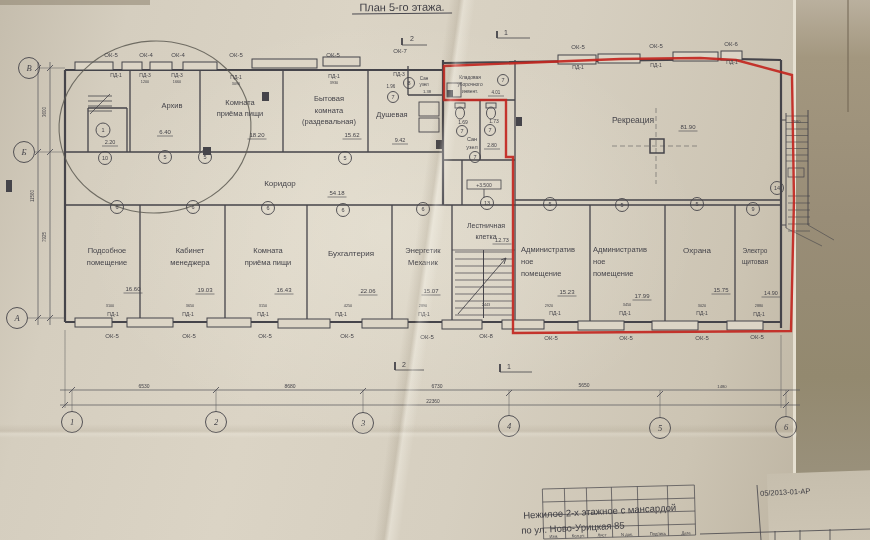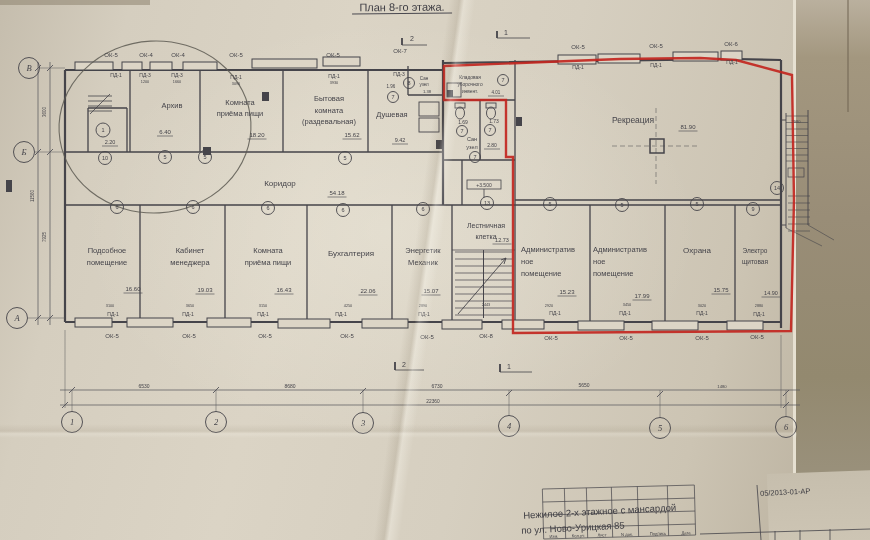--- a/index.html
+++ b/index.html
@@ -357,21 +357,21 @@
         <text x="363" y="426" font-size="8.5" text-anchor="middle" class="ax">3</text>
         <circle cx="509" cy="426" r="10.5" stroke="#45444a" stroke-width="0.9" fill="none"></circle>
         <text x="509" y="429" font-size="8.5" text-anchor="middle" class="ax">4</text>
         <circle cx="660" cy="428" r="10.5" stroke="#45444a" stroke-width="0.9" fill="none"></circle>
         <text x="660" y="431" font-size="8.5" text-anchor="middle" class="ax">5</text>
         <circle cx="786" cy="427" r="10.5" stroke="#45444a" stroke-width="0.9" fill="none"></circle>
         <text x="786" y="430" font-size="8.5" text-anchor="middle" class="ax">6</text>
       </g>
   </svg>
 
-  <div class="plan-title">План 8-го этажа.</div>
+  <div class="plan-title">План 5-го этажа.</div>
 
   <div class="stamp-text" id="stamp-code">05/2013-01-АР</div>
   <div class="stamp-text" id="stamp-line1">Нежилое 2-х этажное с мансардой</div>
   <div class="stamp-text" id="stamp-line2">по ул. Ново-Урицкая 85</div>
   <div class="stamp-text" id="stamp-cols">
       <span style="width: 22px;">Изм.</span>
       <span style="width: 26px;">Кол.уч</span>
       <span style="width: 22px;">Лист</span>
       <span style="width: 28px;">N док.</span>
       <span style="width: 34px;">Подпись</span>

